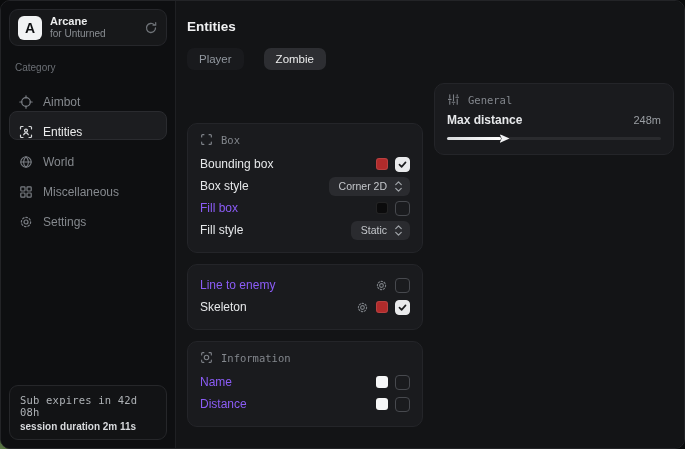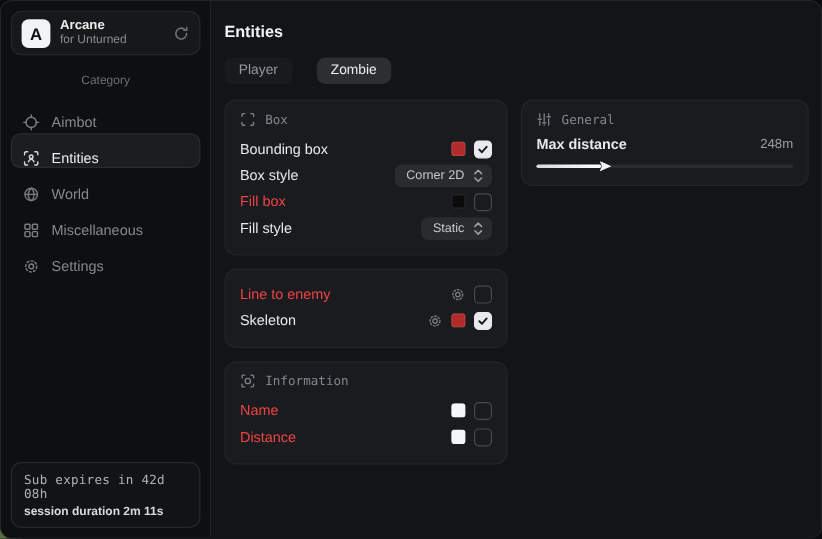--- a/index.html
+++ b/index.html
@@ -50,21 +50,20 @@
     color: #101113; font-weight: bold; font-size: 14px;
   }
   .brand-text { flex: 1; line-height: 1.15; }
   .brand-name { color: #eceded; font-size: 11px; font-weight: bold; }
   .brand-sub  { color: #898d92; font-size: 10px; }
   .brand-action { color: #6f7378; display: flex; cursor: pointer; }
 
   .category-label {
     color: #6b6f75; font-size: 10px;
     margin: 16px 6px 8px 6px;
-    text-align: center;
   }
   .nav { display: flex; flex-direction: column; gap: 1px; }
   .nav-item {
     height: 29px; border-radius: 8px;
     display: flex; align-items: flex-end; gap: 10px;
     padding: 0 9px;
     color: #85898e; font-size: 12px;
     cursor: pointer;
     border: 1px solid transparent;
   }
@@ -105,21 +104,21 @@
     padding: 5px 12px;
     border-radius: 7px;
     font-size: 11.5px;
     color: #9298a0;
     background: #191a1d;
     cursor: pointer;
   }
   .tab.active { background: #2d2e32; color: #eceded; }
 
   .columns { display: flex; gap: 11px; margin-top: 13px; align-items: flex-start; }
-  .col-left  { width: 236px; display: flex; flex-direction: column; gap: 11px; }
+  .col-left  { width: 236px; display: flex; flex-direction: column; gap: 11px; margin-top: 40px; }
   .col-right { width: 240px; }
 
   .card {
     background: #1a1b1e;
     border: 1px solid #242529;
     border-radius: 10px;
     padding: 9px 12px 11px 12px;
   }
   .card-header {
     display: flex; align-items: center; gap: 8px;
@@ -128,21 +127,21 @@
     font-size: 10.5px;
     margin-bottom: 7px;
   }
   .card-header .hdr-icon { display: flex; color: #7d8187; }
 
   .row {
     height: 22px;
     display: flex; align-items: center; justify-content: space-between;
     font-size: 12px; color: #e6e8ea;
   }
-  .row.dim { color: #ef4444; }
+  .row.dim { color: #8b5cf6; }
   .row-controls { display: flex; align-items: center; gap: 7px; }
 
   .swatch {
     width: 12px; height: 12px; border-radius: 3px;
     border: 1px solid rgba(255,255,255,0.10);
     cursor: pointer;
   }
   .checkbox {
     width: 15px; height: 15px; border-radius: 4px;
     border: 1.5px solid #47494e;

